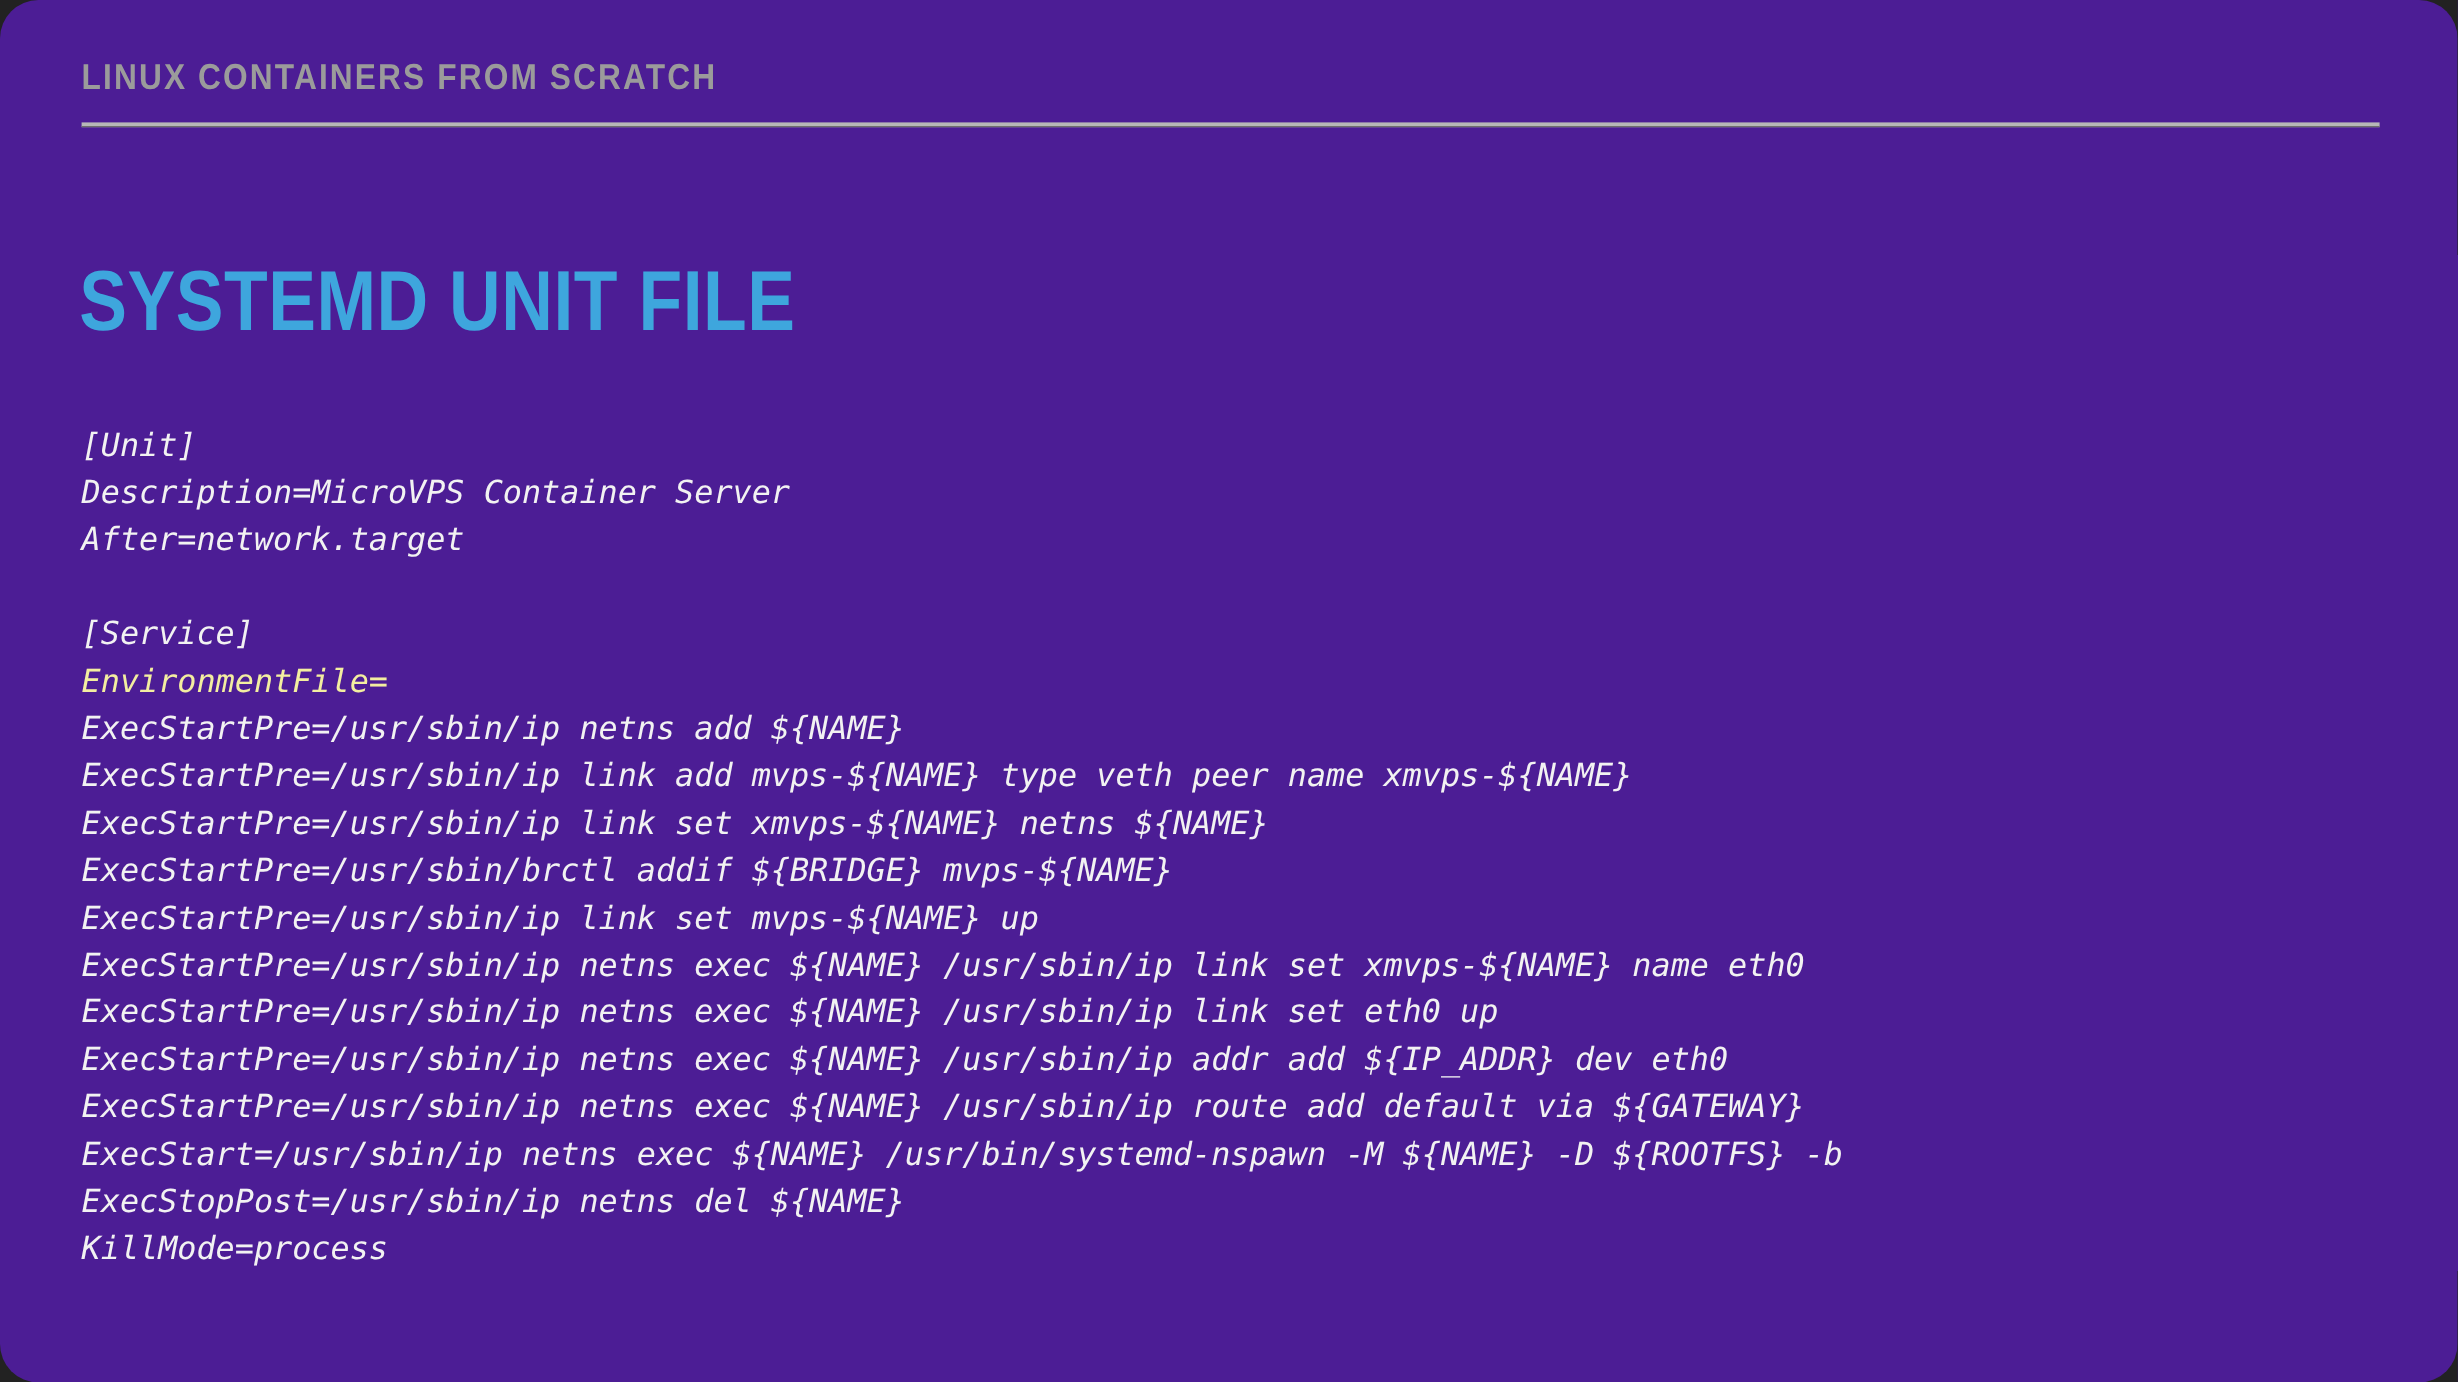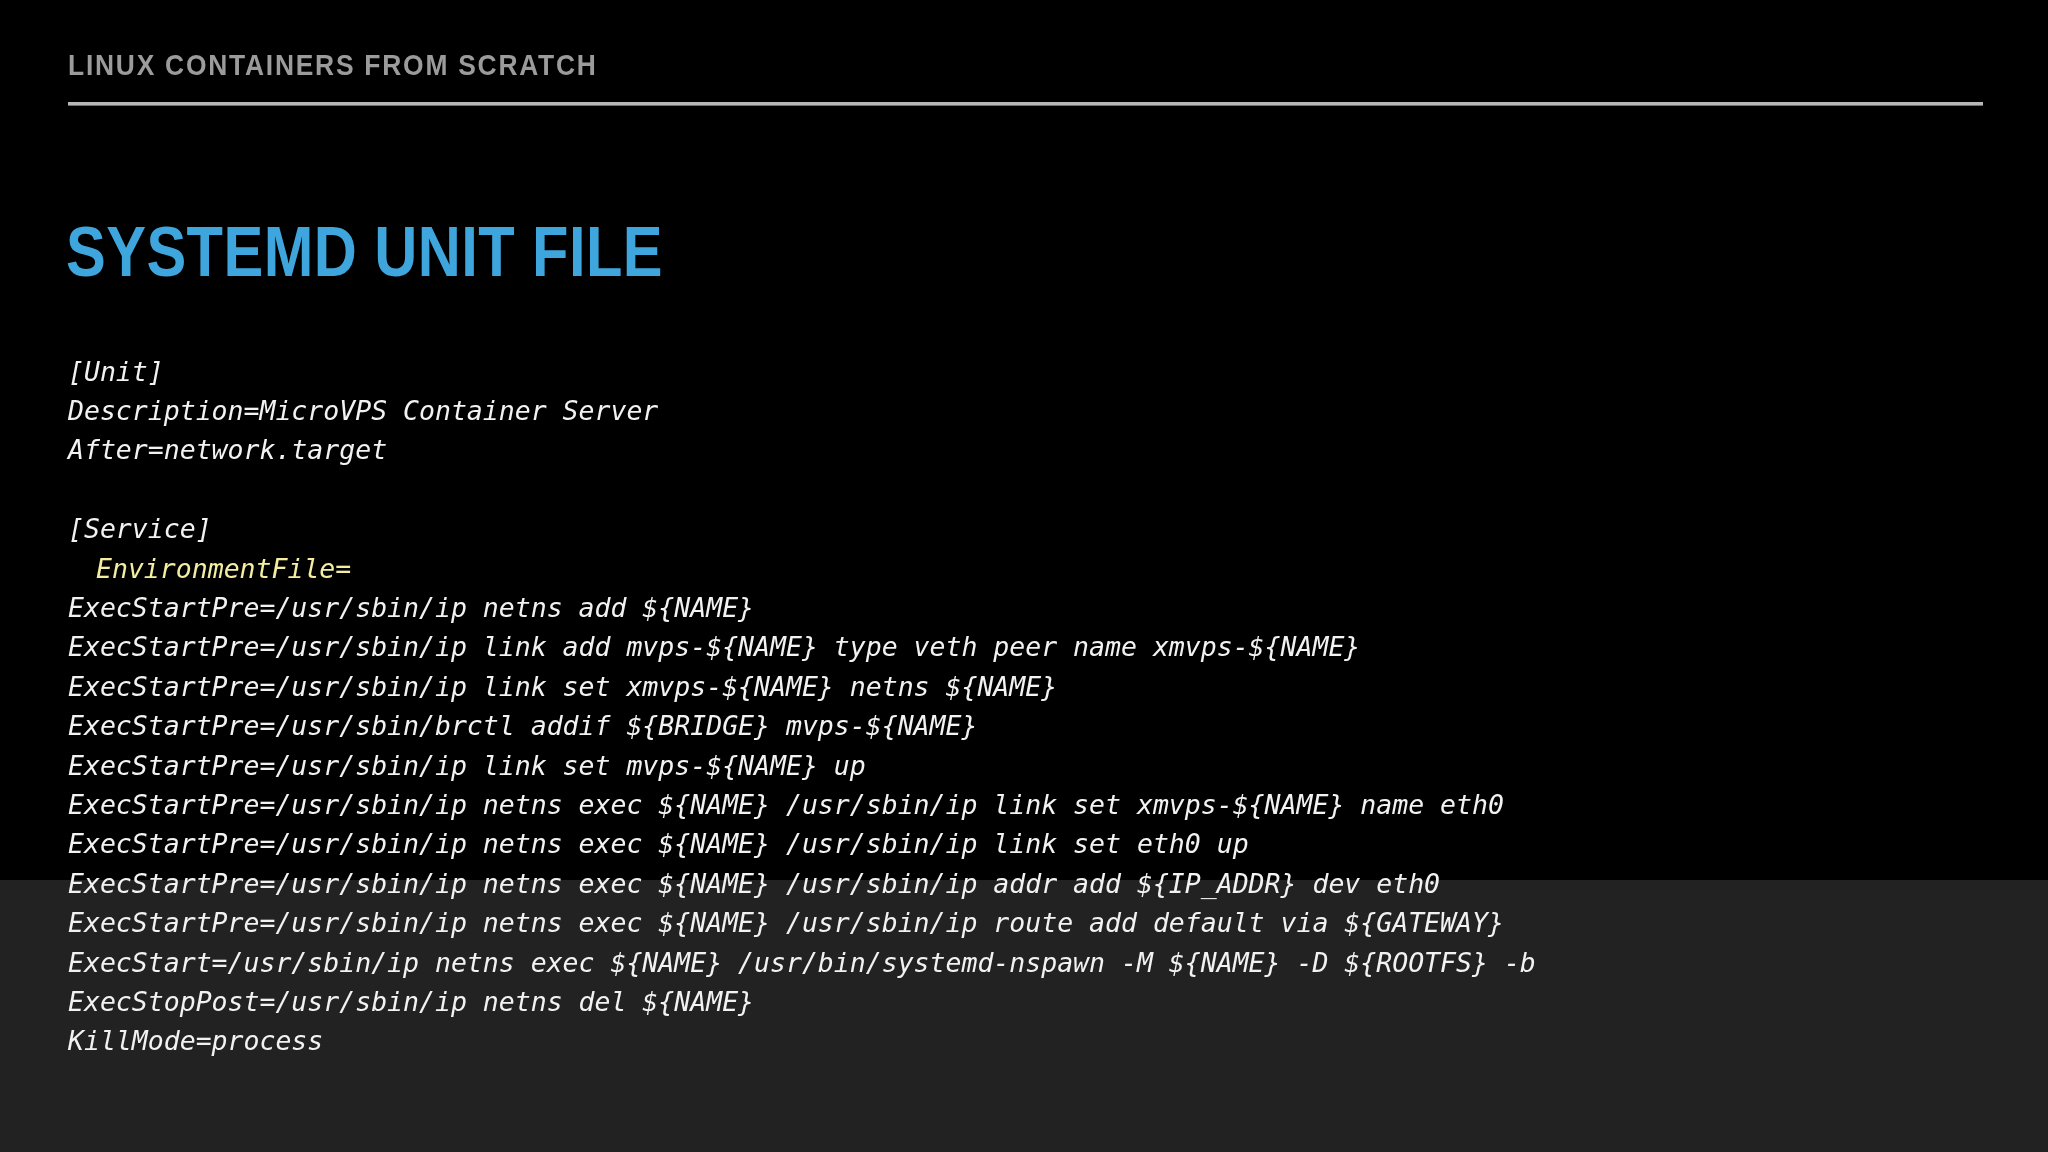--- a/index.html
+++ b/index.html
@@ -12,23 +12,24 @@
     width: 2048px;
     height: 1152px;
     overflow: hidden;
     font-family: "Liberation Sans", sans-serif;
     -webkit-font-smoothing: antialiased;
   }
 
   .slide {
     position: relative;
     width: 2048px;
-    height: 880px;
-    background: #000000;
+    height: 1152px;
+    background: #4c1d95;
     box-sizing: border-box;
+    border-radius: 32px;
   }
 
   
   .slide-header {
     position: absolute;
     left: 68px;
     top: 48px;
     width: 1915px;
   }
   .kicker {
@@ -83,21 +84,20 @@
   }
   .code-line {
     white-space: pre;
     min-height: 39.4px;
   }
   .code-line.blank {
     color: transparent;
   }
   .code-line.hl {
     color: #f3eea0;
-    margin-left: 28px;
   }
 </style>
 </head>
 <body>
 
 <div class="slide">
 
   <div class="slide-header">
     <div class="kicker">LINUX CONTAINERS FROM SCRATCH</div>
     <div class="header-rule"></div>

